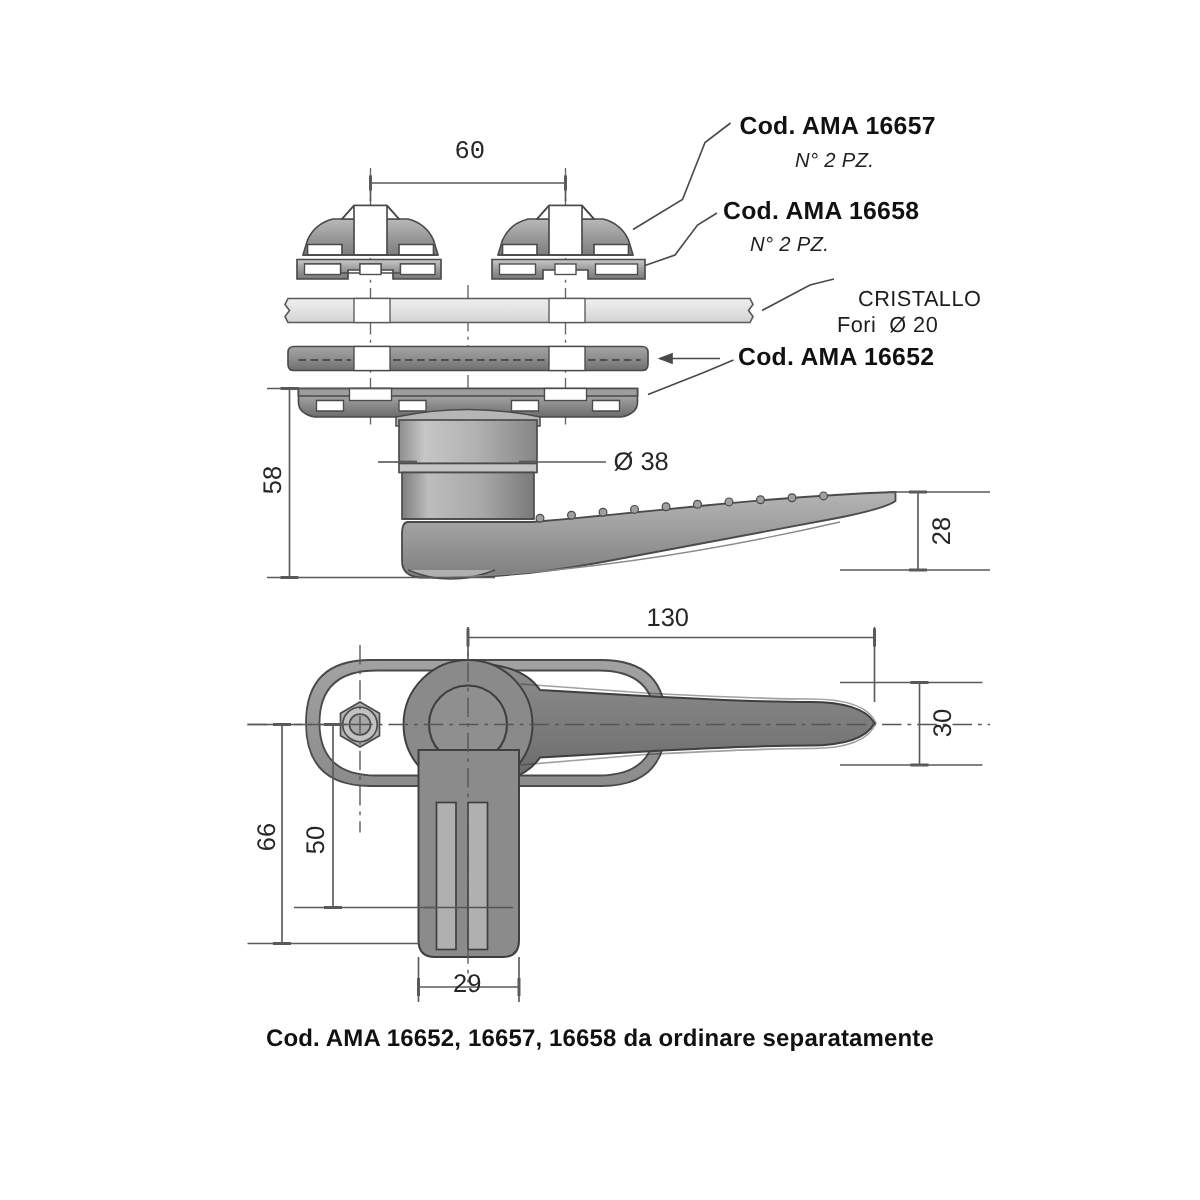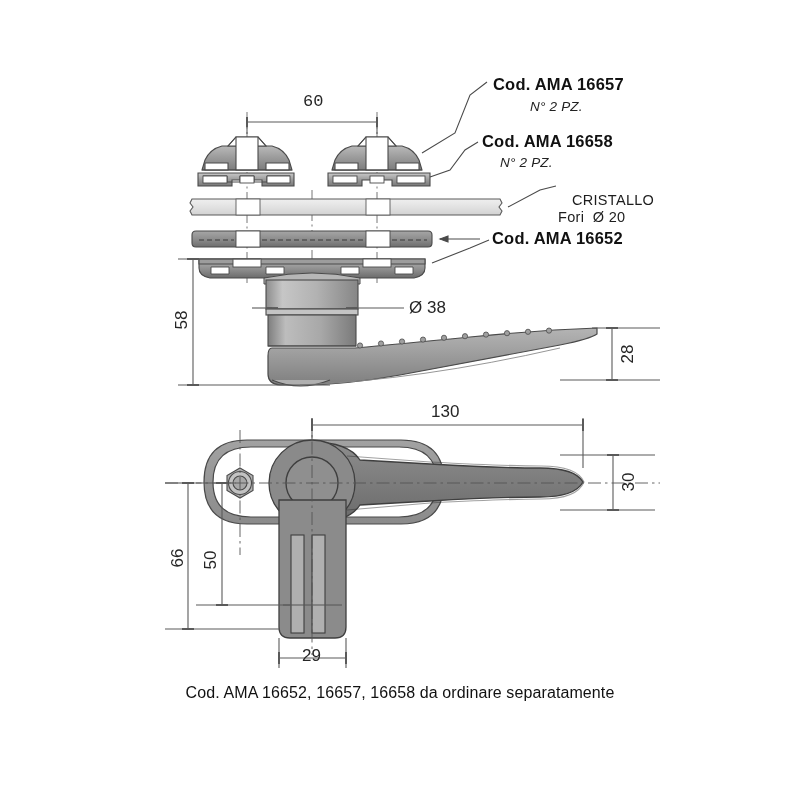--- a/index.html
+++ b/index.html
@@ -50,21 +50,21 @@
     font-style: italic;
   }
   .lead-plain {
     font-size: 14.5px;
     font-weight: normal;
     color: #1d1d1d;
     letter-spacing: 0.3px;
   }
   .caption-text {
     font-size: 16px;
-    font-weight: normal;
+    font-weight: bold;
     color: #111111;
     letter-spacing: 0.1px;
   }
 </style>
 </head>
 <body>
 
 <div id="page">
 
   <svg id="drawing" viewBox="0 0 800 800" xmlns="http://www.w3.org/2000/svg">

